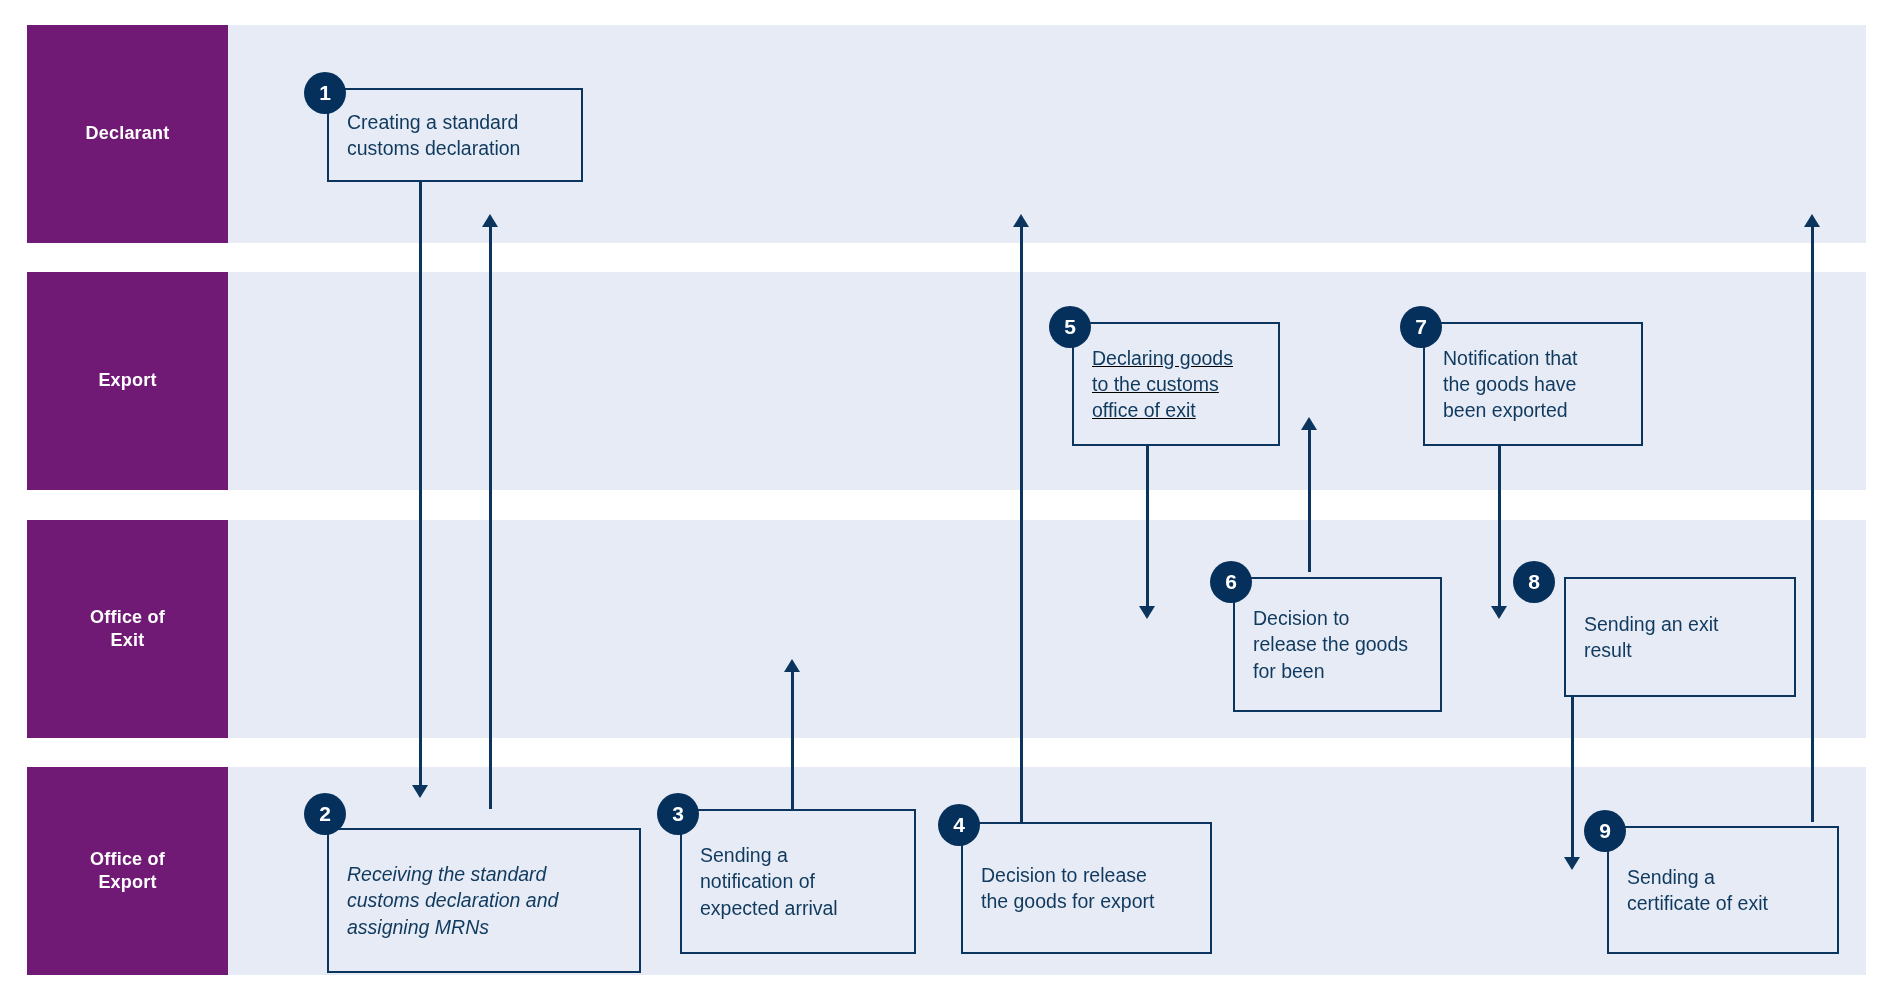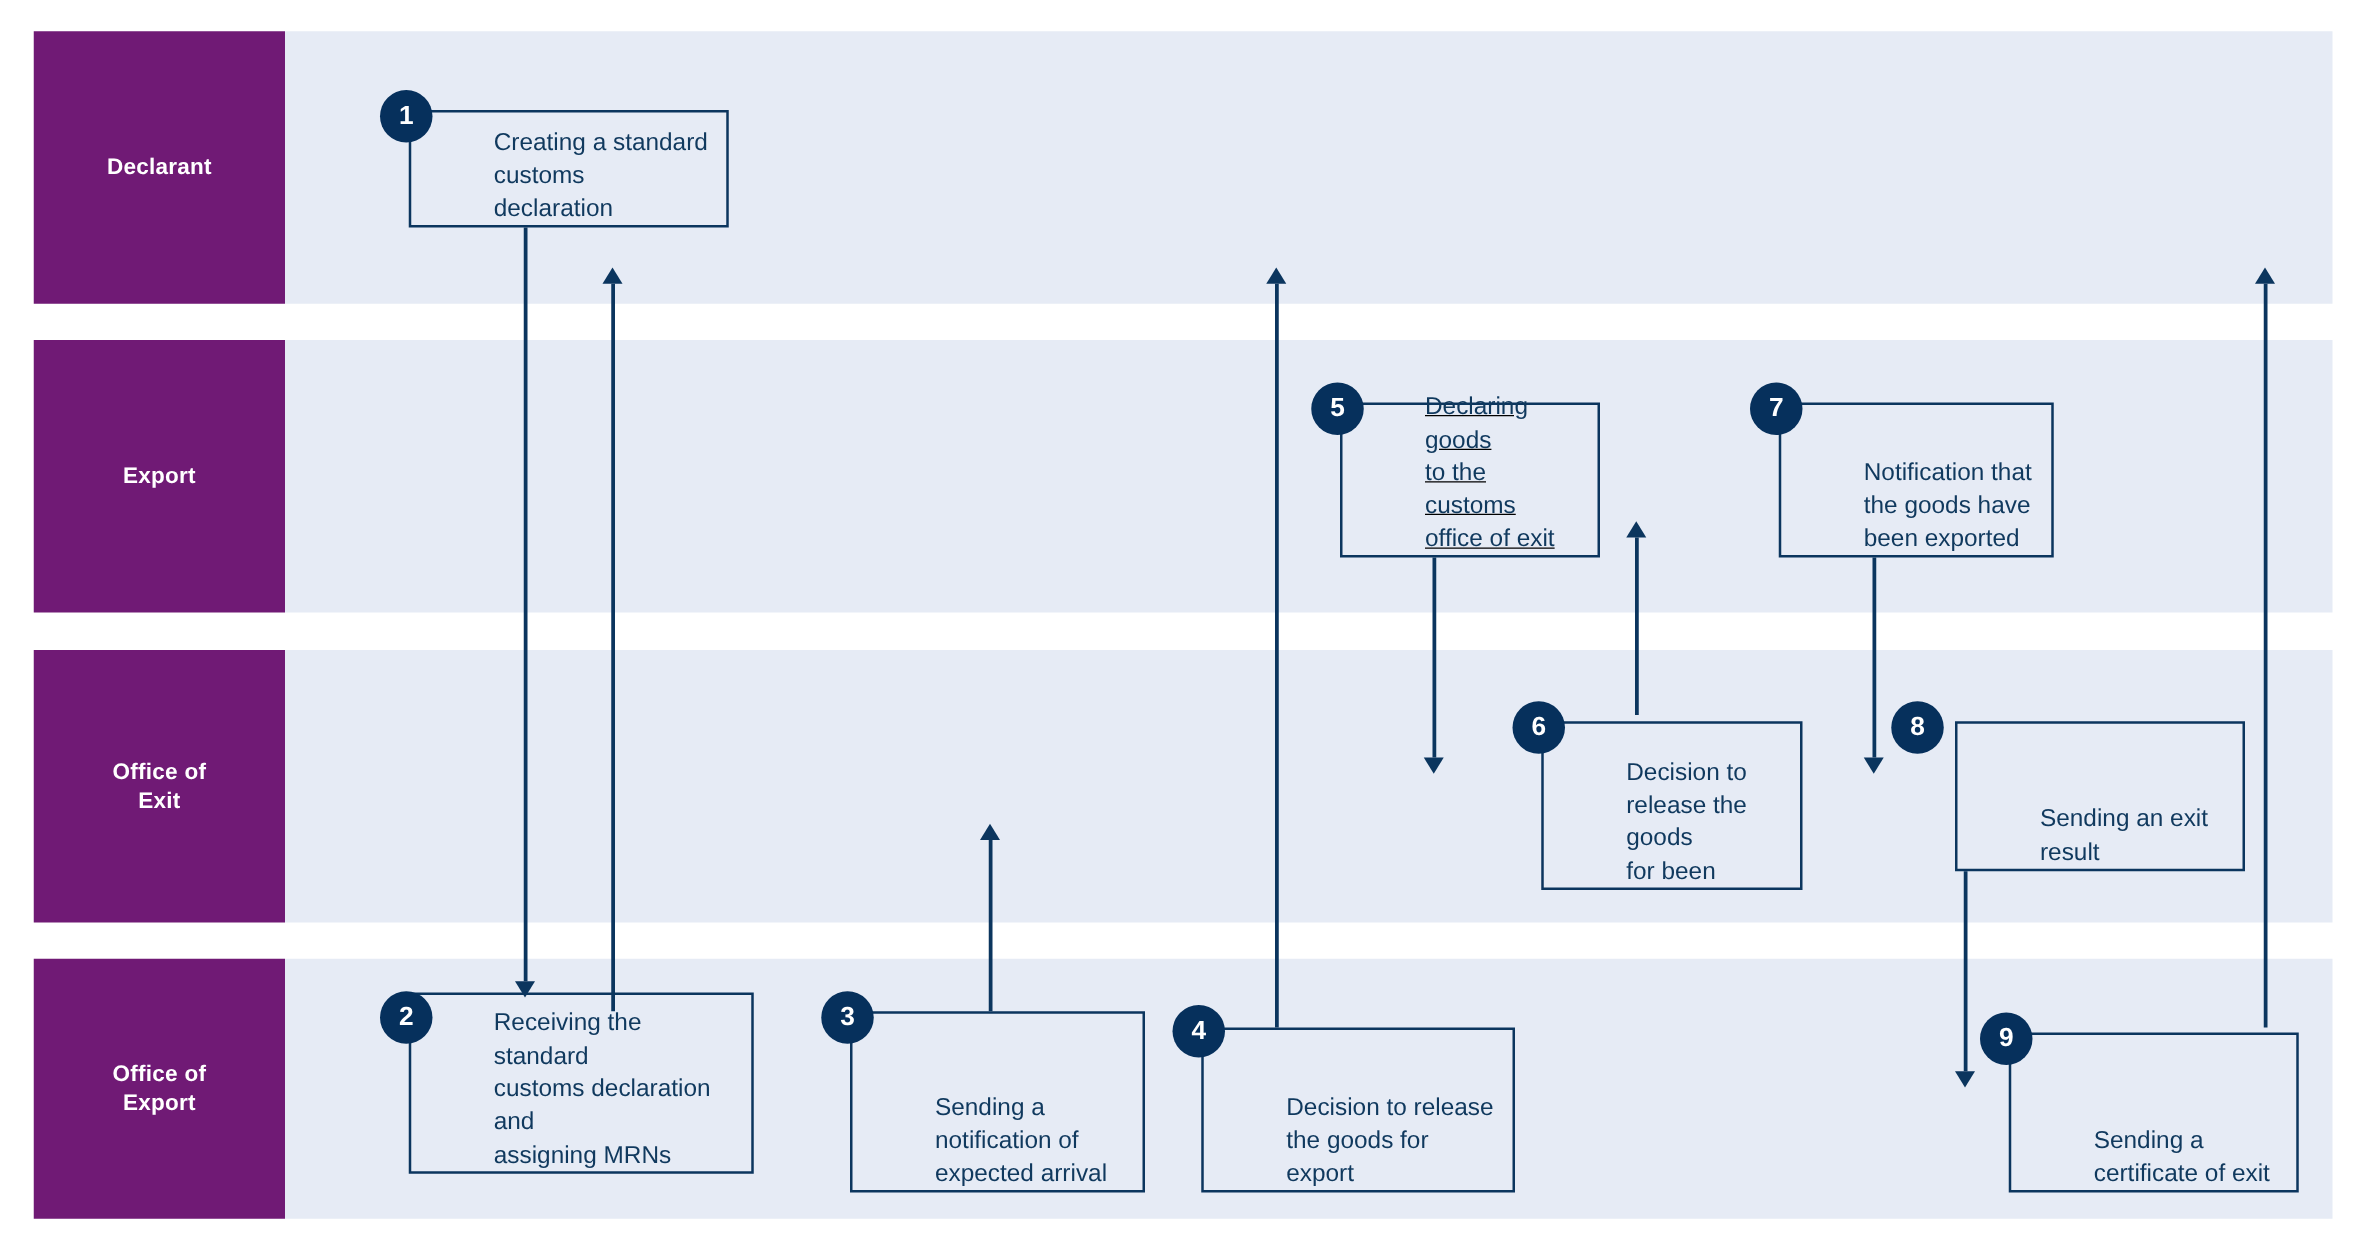--- a/index.html
+++ b/index.html
@@ -61,22 +61,21 @@
     border-bottom: 13px solid #0b355e;
   }
 
   
   .step {
     position: absolute;
     box-sizing: border-box;
     border: 2px solid #0b355e;
     background: transparent;
     display: flex;
-    align-items: flex-end;
-    padding-left: 48px;
+    align-items: center;
   }
   .step-text {
     color: #10395e;
     font-size: 19.5px;
     line-height: 1.35;
     padding: 0 14px 0 18px;
     white-space: pre-line;
   }
   .badge {
     position: absolute;
@@ -149,21 +148,21 @@
     <span>1</span>
   </div>
   <div class="step" style="left:327px; top:88px; width:256px; height:94px;">
     <span class="step-text">Creating a standard
 customs declaration</span>
   </div>
 
   <div class="badge" style="left:304px; top:793px;">
     <span>2</span>
   </div>
-  <div class="step" style="left:327px; top:794px; width:276px; height:145px;">
+  <div class="step" style="left:327px; top:828px; width:314px; height:145px;font-style:italic;">
     <span class="step-text">Receiving the standard
 customs declaration and
 assigning MRNs</span>
   </div>
 
   <div class="badge" style="left:657px; top:793px;">
     <span>3</span>
   </div>
   <div class="step" style="left:680px; top:809px; width:236px; height:145px;">
     <span class="step-text">Sending a

